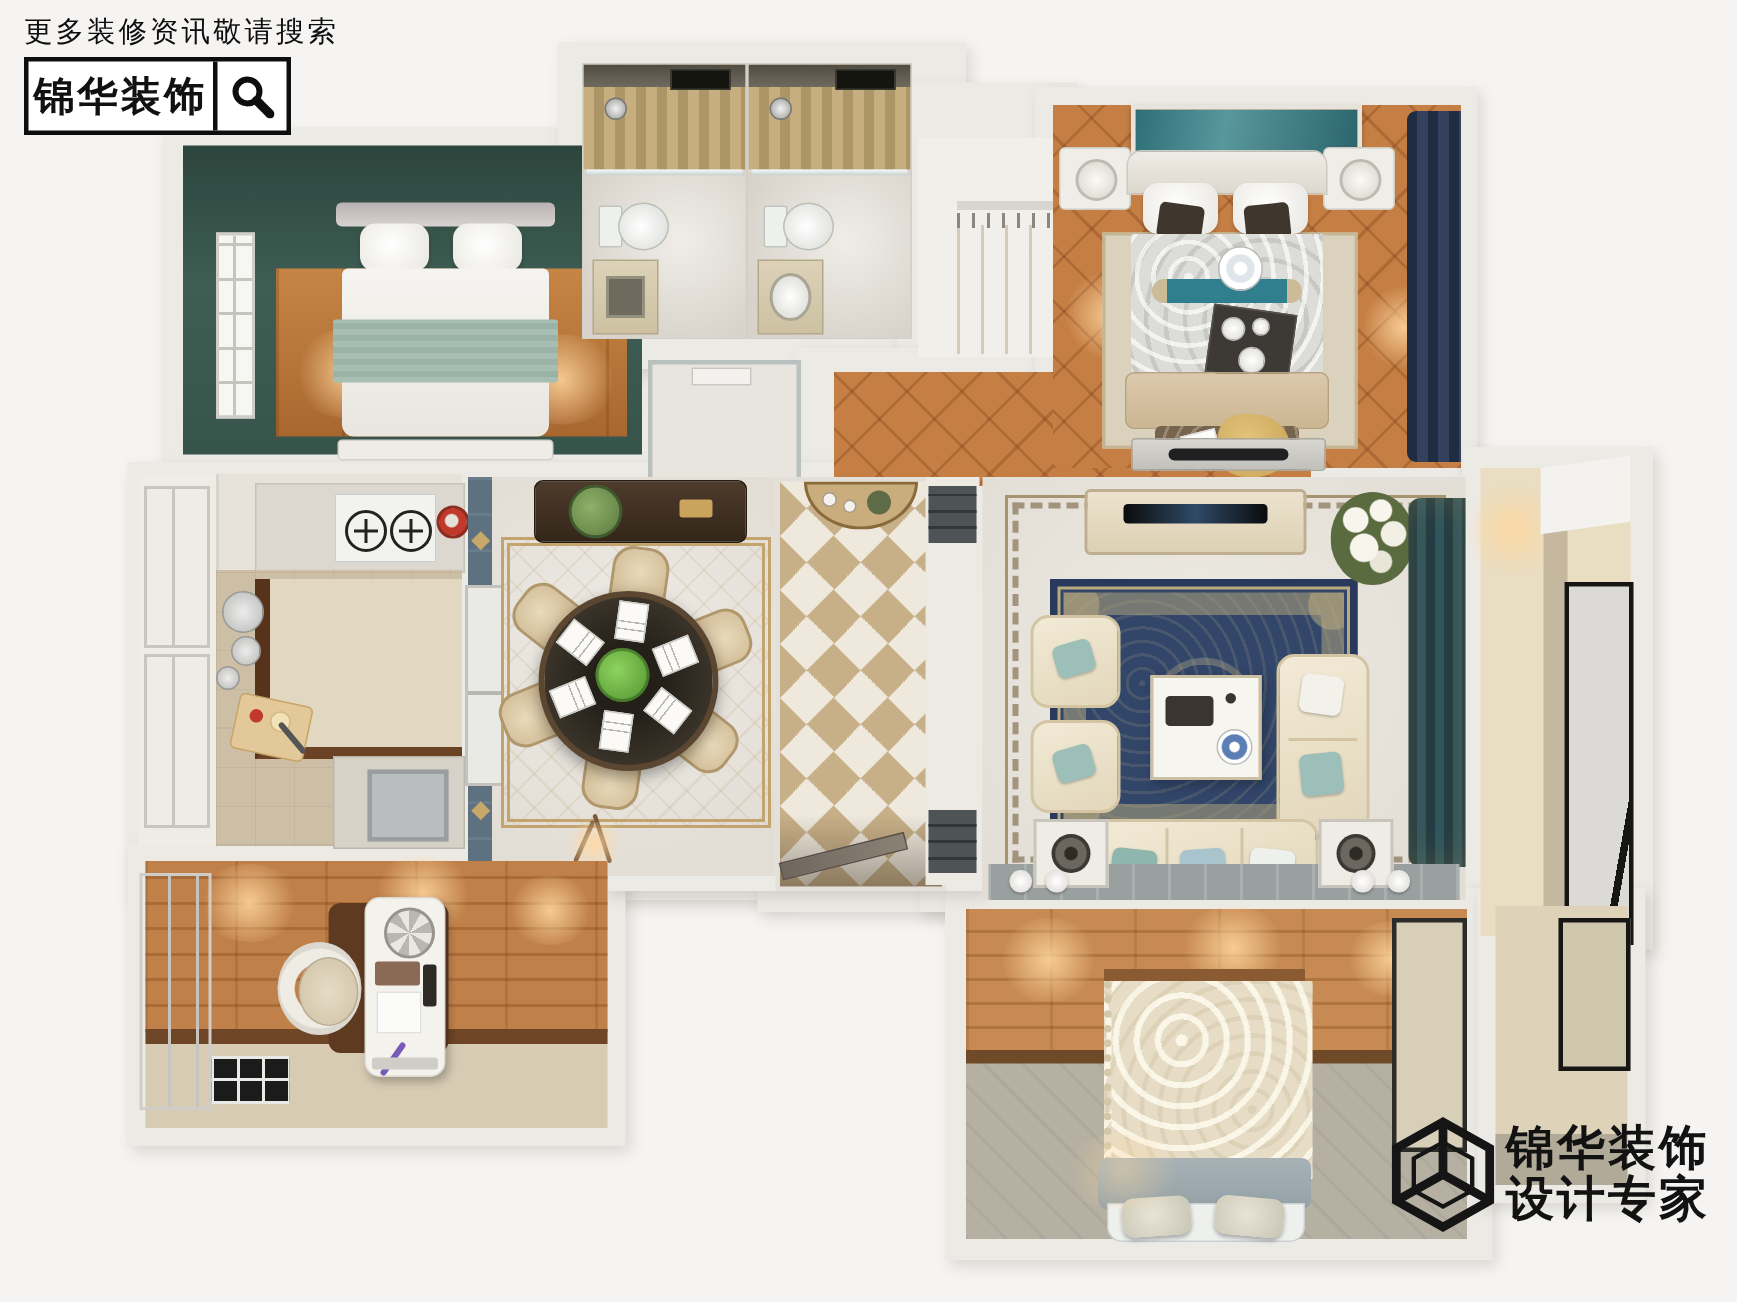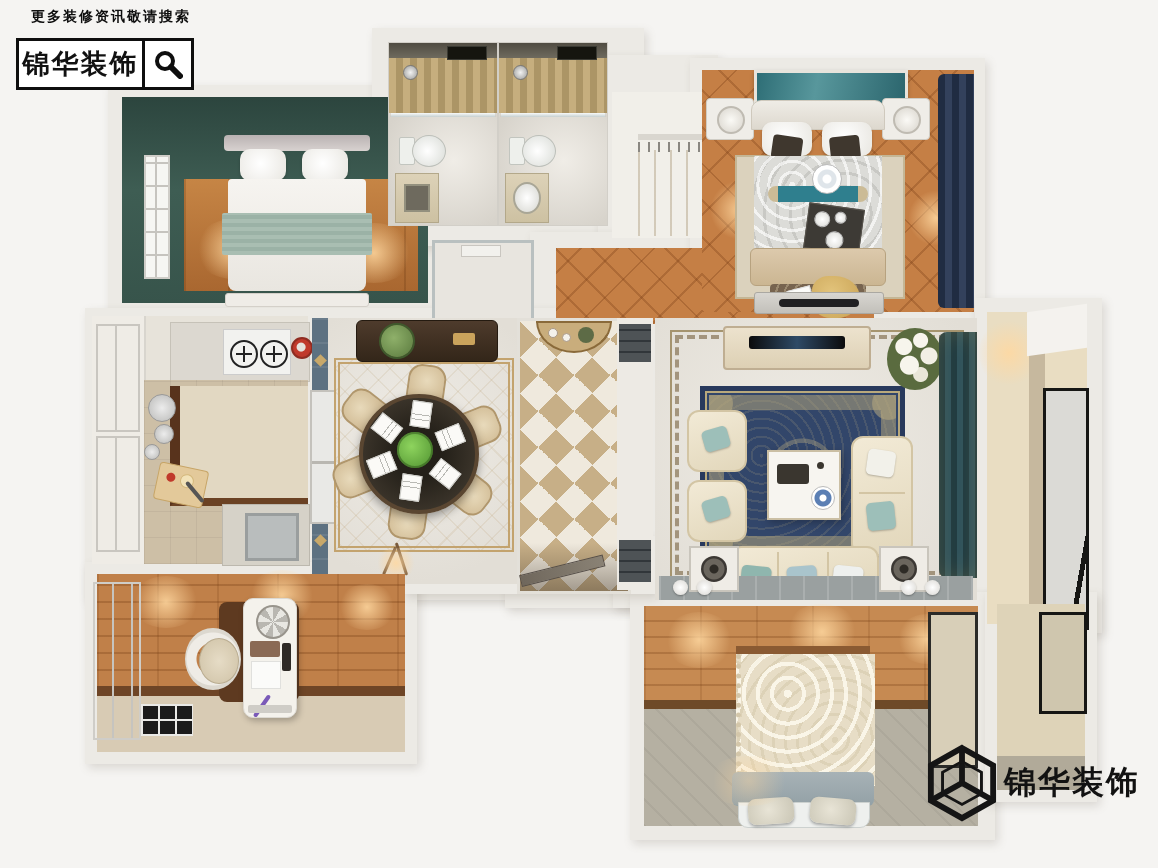--- a/index.html
+++ b/index.html
@@ -2,21 +2,21 @@
 <html><head>
 <meta charset="utf-8">
 <style>
   html,body{margin:0;padding:0;background:#ffffff}
   #canvas{position:relative;width:1158px;height:868px;background:#f5f4f2;overflow:hidden;
           font-family:"Liberation Sans",sans-serif;color:#111}
   .abs{position:absolute}
   .slab{position:absolute;background:#eceae5;box-shadow:3px 4px 9px rgba(110,100,85,.20)}
 
   
-  #tagline{left:31px;top:8px;font-size:14px;font-weight:700;letter-spacing:2px;color:#0e0e0e}
+  #tagline{left:16px;top:8px;font-size:19px;font-weight:400;letter-spacing:2px;color:#0e0e0e}
   #logobox{left:16px;top:38px;width:172px;height:46px;border:3px solid #0e0e0e;background:#fff;
            display:flex;align-items:stretch}
   #logotext{flex:1;display:flex;align-items:center;justify-content:center;
             font-size:27px;font-weight:900;letter-spacing:2px}
   #logosep{width:3px;background:#0e0e0e}
   #logomag{width:46px;display:flex;align-items:center;justify-content:center}
 
   
   #wm{left:926px;top:744px;width:228px}
   #wm-row{display:flex;align-items:center;gap:6px}
@@ -528,17 +528,18 @@
         <g fill="none" stroke="#151515" stroke-width="6">
           <polygon points="37,4 69,22 69,58 37,76 5,58 5,22"></polygon>
           <line x1="37" y1="4" x2="37" y2="40"></line>
           <line x1="69" y1="58" x2="37" y2="40"></line>
           <line x1="5" y1="58" x2="37" y2="40"></line>
           <polygon points="37,18 57,29 57,51 37,62 17,51 17,29" stroke-width="3"></polygon>
         </g>
       </svg>
       <div id="wm-lines">
         <div>锦华装饰</div>
+        <div>设计专家</div>
       </div>
     </div>
   </div>
 
 </div>
 
 </body></html>

